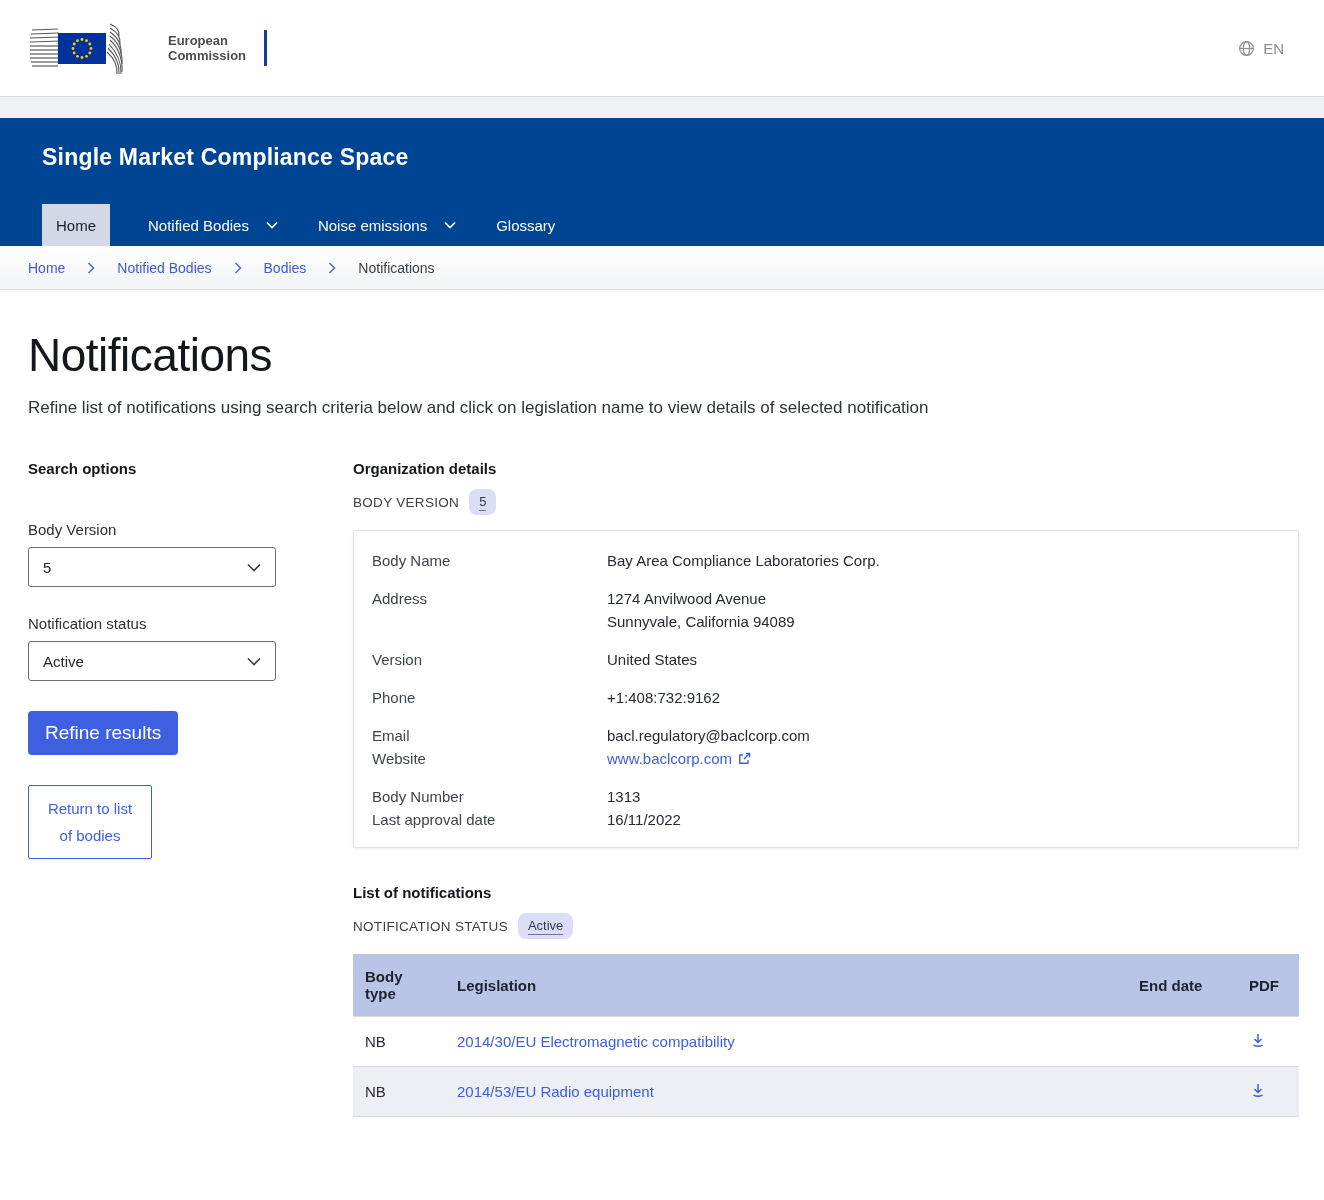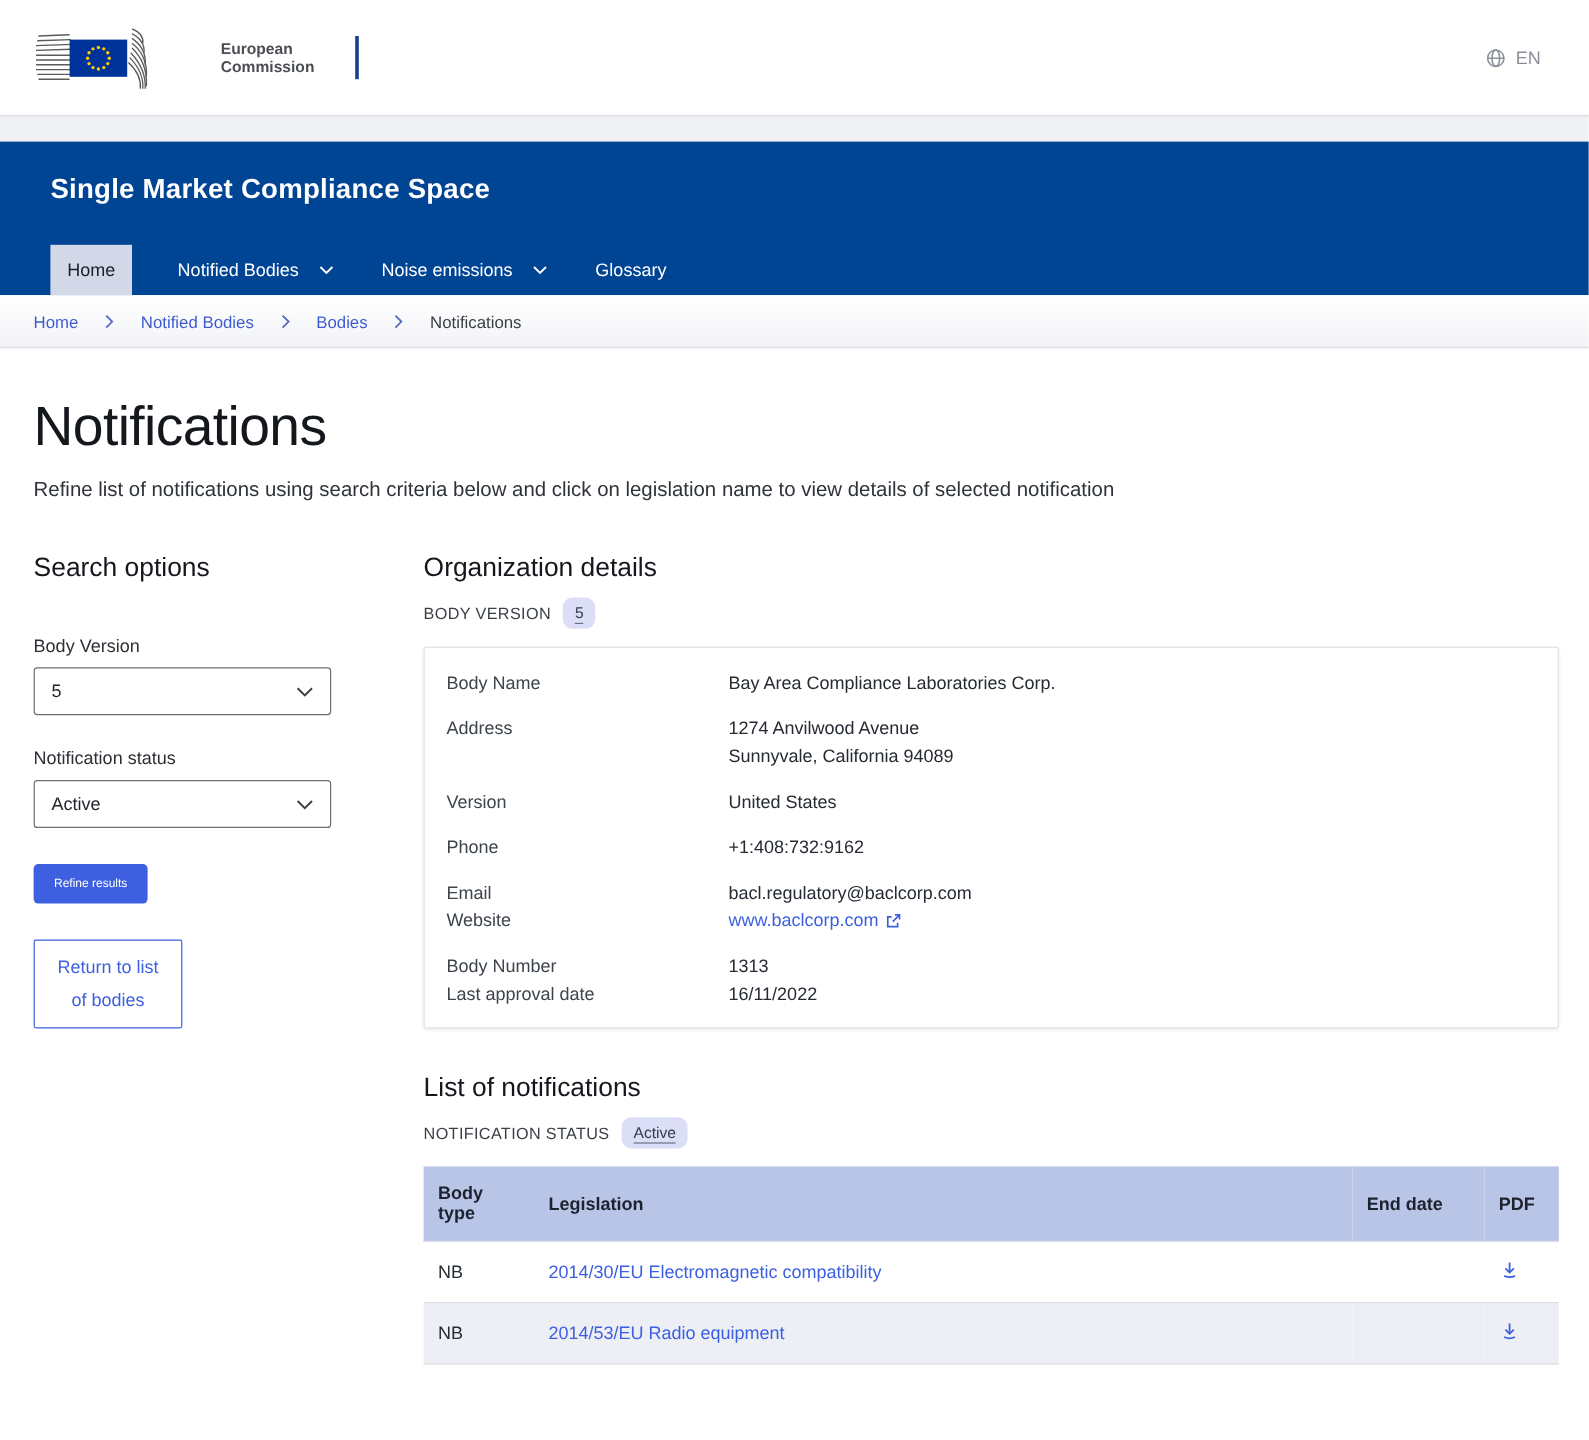--- a/index.html
+++ b/index.html
@@ -13,21 +13,21 @@
 
   
   .top-header {
     height: 96px;
     background: #ffffff;
     display: flex;
     align-items: center;
     justify-content: space-between;
     padding: 0 40px 0 28px;
   }
-  .logo { display: flex; align-items: center; gap: 28px; cursor: pointer; }
+  .logo { display: flex; align-items: center; gap: 12px; cursor: pointer; }
   .logo-text { font-size: 13px; line-height: 15px; font-weight: 700; color: #4a4d52; display: flex; flex-direction: column; }
   .logo-bar { width: 3px; height: 36px; background: #1a3f8f; margin-left: 6px; }
   .lang { display: flex; align-items: center; gap: 8px; color: #8a8f98; font-size: 15px; cursor: pointer; }
 
   
   .gray-band { height: 22px; background: #f0f1f4; border-top: 1px solid #d8dbde; }
 
   
   .blue-nav {
     background: #004494;
@@ -66,36 +66,36 @@
   main { padding: 38px 25px 40px 28px; }
   h1 { font-size: 46px; font-weight: 400; color: #14171c; letter-spacing: -.5px; }
   .subtitle { font-size: 17px; color: #2e333a; margin-top: 16px; }
 
   .content-grid {
     display: grid;
     grid-template-columns: 248px 1fr;
     column-gap: 77px;
     margin-top: 42px;
   }
-  h2 { font-size: 22px; font-weight: 400; color: #14171c; }
+  h2 { font-size: 15px; font-weight: 700; color: #14171c; }
 
   
   .field-label { display: block; font-size: 15px; color: #2c3036; margin-top: 28px; }
   .field-label.first { margin-top: 44px; }
   .select {
     margin-top: 9px; height: 40px;
     border: 1px solid #6a7076; border-radius: 3px;
     display: flex; align-items: center; justify-content: space-between;
     padding: 0 14px; font-size: 15px; color: #22262c;
     background: #fff; cursor: pointer;
   }
   .btn-primary {
     margin-top: 30px;
     background: #3d5fe0; color: #ffffff; border: none; border-radius: 4px;
-    font-size: 10px; font-family: inherit;
+    font-size: 19px; font-family: inherit;
     padding: 11px 17px; cursor: pointer; display: block;
   }
   .btn-outline {
     margin-top: 30px;
     background: #ffffff; color: #3d5fe0;
     border: 1.5px solid #3d5fe0; border-radius: 2px;
     font-size: 15px; font-family: inherit; line-height: 1.8;
     padding: 9px 12px; width: 124px; cursor: pointer; display: block; text-align: center;
   }
 

